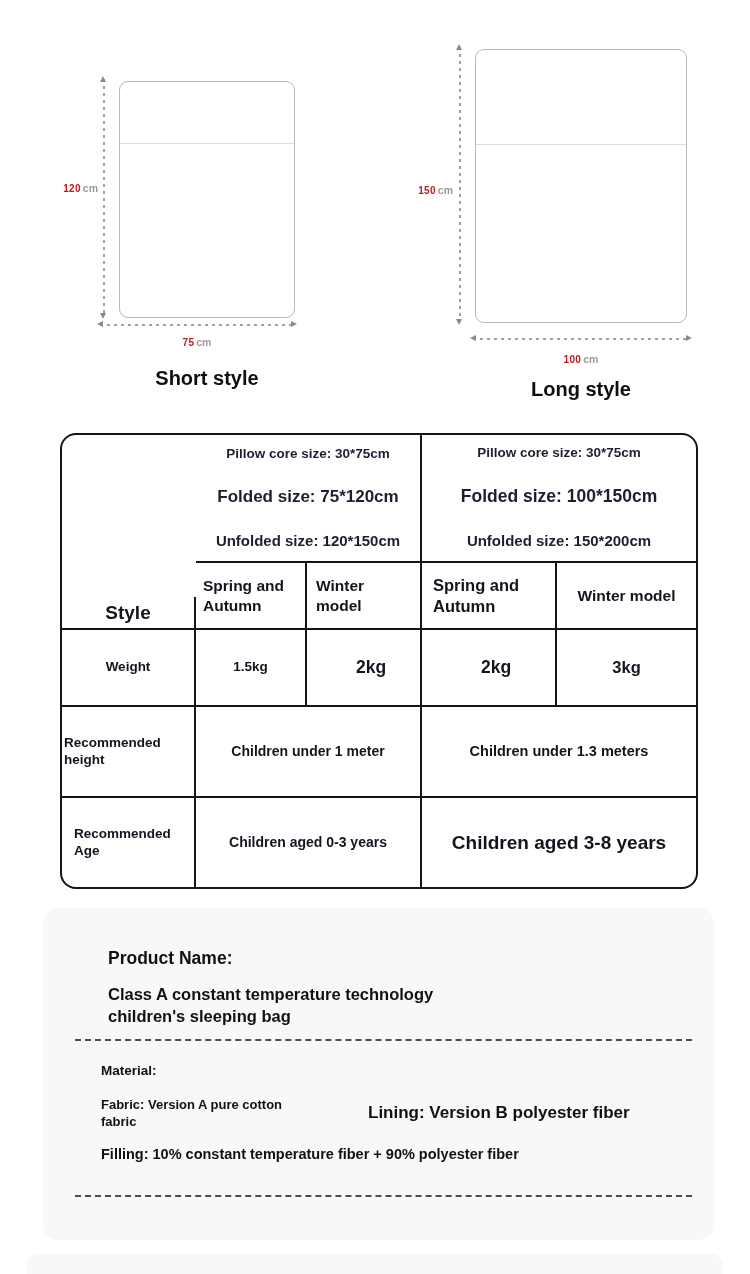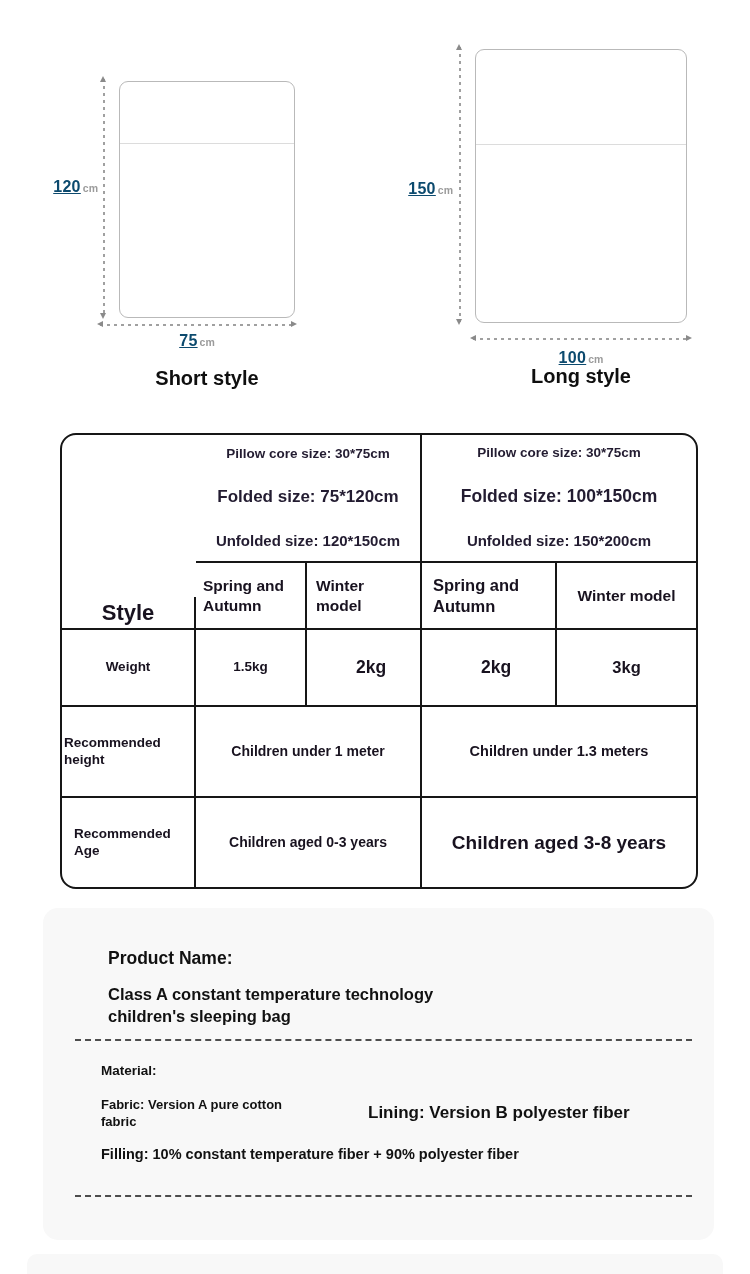--- a/index.html
+++ b/index.html
@@ -24,21 +24,21 @@
     border-left:3.6px solid transparent; border-right:3.6px solid transparent; border-top:6px solid #8a8a8a; }
 
   .hdim { position:absolute; height:2px;
     background-image:repeating-linear-gradient(to right,#a0a0a0 0 3px,transparent 3px 7px); }
   .hdim::before { content:""; position:absolute; top:-2.6px; left:-3px; width:0; height:0;
     border-top:3.6px solid transparent; border-bottom:3.6px solid transparent; border-right:6px solid #8a8a8a; }
   .hdim::after { content:""; position:absolute; top:-2.6px; right:-3px; width:0; height:0;
     border-top:3.6px solid transparent; border-bottom:3.6px solid transparent; border-left:6px solid #8a8a8a; }
 
   .dim-label { position:absolute; white-space:nowrap; }
-  .dim-num { font-size:16px; font-weight:600; color:#0c4a6e; letter-spacing:0.3px;text-decoration:underline; }
+  .dim-num { font-size:10px; font-weight:600; color:#b91c1c; letter-spacing:0.3px; }
   .dim-unit { font-size:10.5px; font-weight:600; color:#9b9b9b; margin-left:2px; }
 
   .diagram-caption { position:absolute; text-align:center; font-size:20px; font-weight:700; color:#0f0f0f; }
 
   
   .spec-grid {
     position:absolute; left:60px; top:433px;
     display:grid;
     grid-template-columns:134px 111px 115px 135px 139px;
     grid-template-rows:128px 67px 77px 91px 89px;
@@ -57,21 +57,21 @@
   .no-b { border-bottom:none; }
   .left { justify-content:flex-start; text-align:left; }
 
   .specs-cell { flex-direction:column; gap:24px; color:#231c31; }
   .sline1 { font-size:13.5px; }
   .sline2 { font-size:17px; }
   .sline3 { font-size:15px; }
   .sline2.lg { font-size:17.5px; }
 
   .fs-speclabel { font-size:11.5px; letter-spacing:0.2px; }
-  .fs-style { font-size:22px;margin-top:34px; }
+  .fs-style { font-size:19px;margin-top:34px; }
   .fs-cell-sm { font-size:13.5px; }
   .fs-cell-md { font-size:14px; }
   .fs-cell-md2 { font-size:14.5px; }
   .fs-cell-lg { font-size:15.5px; }
   .fs-cell-lg2 { font-size:16.5px; }
   .fs-kg-lg { font-size:17.5px;padding-left:17px; }
   .fs-age-lg { font-size:19px;border-radius:12px; }
 
   
   .product-card { position:absolute; left:43px; top:908px; width:671px; height:332px;
@@ -106,21 +106,21 @@
       <div class="seam" style="top:94px;"></div>
     </div>
     <div class="vdim" style="left:459px; top:47px; height:275px;"></div>
     <div class="hdim" style="left:473px; top:338px; width:216px;"></div>
     <div class="dim-label" style="left:395px; top:180px; width:58px; text-align:right;">
       <span class="dim-num">150</span><span class="dim-unit">cm</span>
     </div>
     <div class="dim-label" style="left:473px; top:349px; width:216px; text-align:center;">
       <span class="dim-num">100</span><span class="dim-unit">cm</span>
     </div>
-    <div class="diagram-caption" style="left:481px; top:365px; width:200px;">Long style</div>
+    <div class="diagram-caption" style="left:481px; top:378px; width:200px;">Long style</div>
   </div>
 
   <div class="spec-grid">
 
     <div class="c specs-cell" style="grid-area:b;">
       <div class="sline1">Pillow core size: 30*75cm</div>
       <div class="sline2">Folded size: 75*120cm</div>
       <div class="sline3">Unfolded size: 120*150cm</div>
     </div>
     <div class="c specs-cell no-r" style="grid-area:c;">

